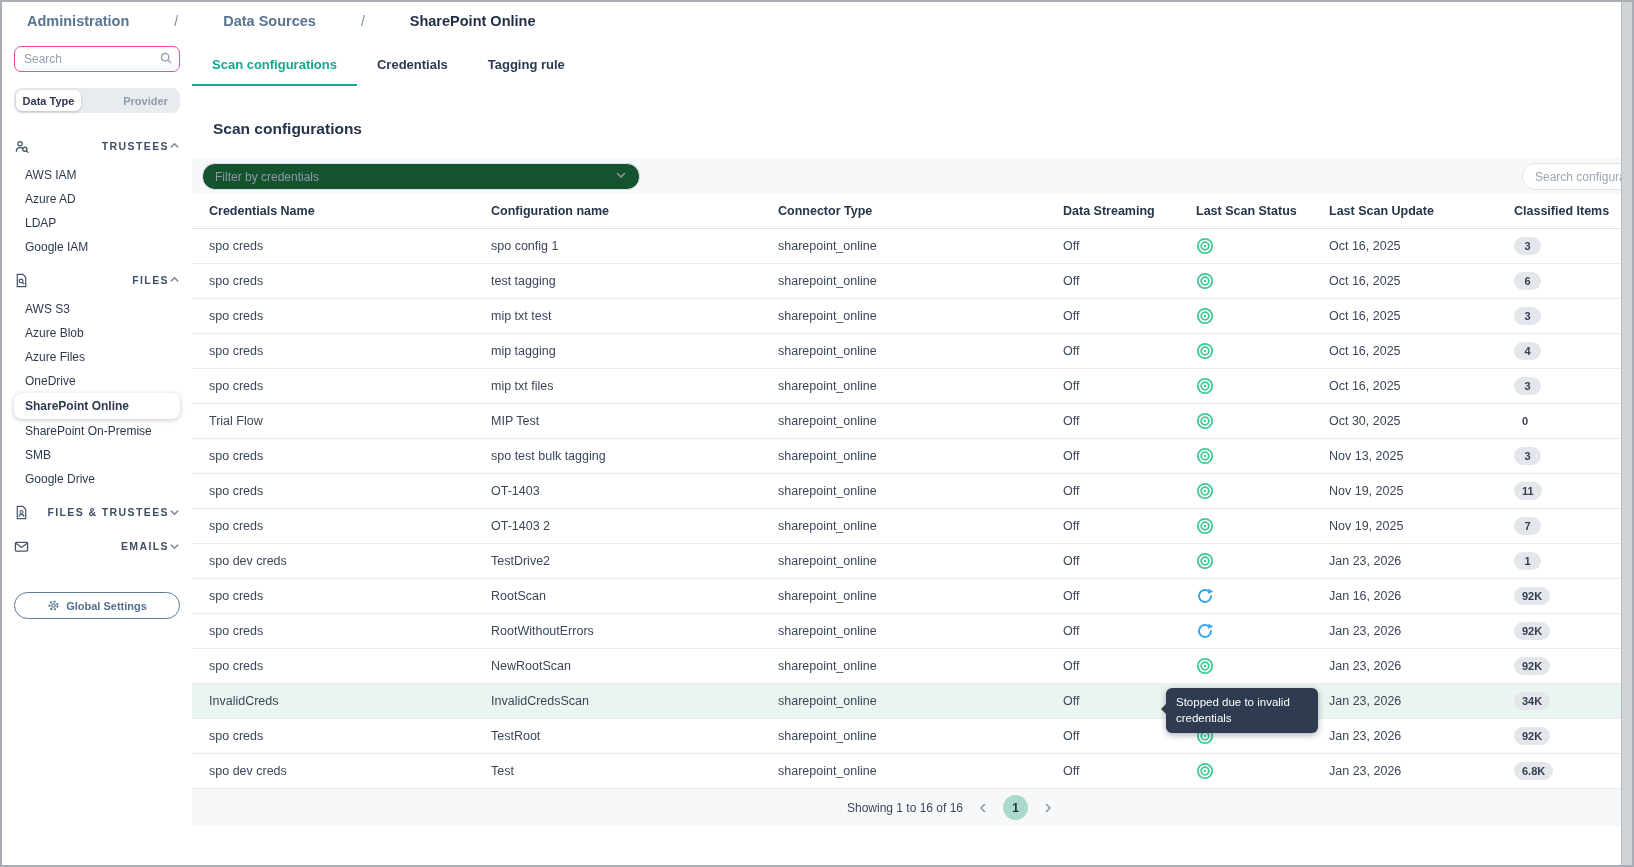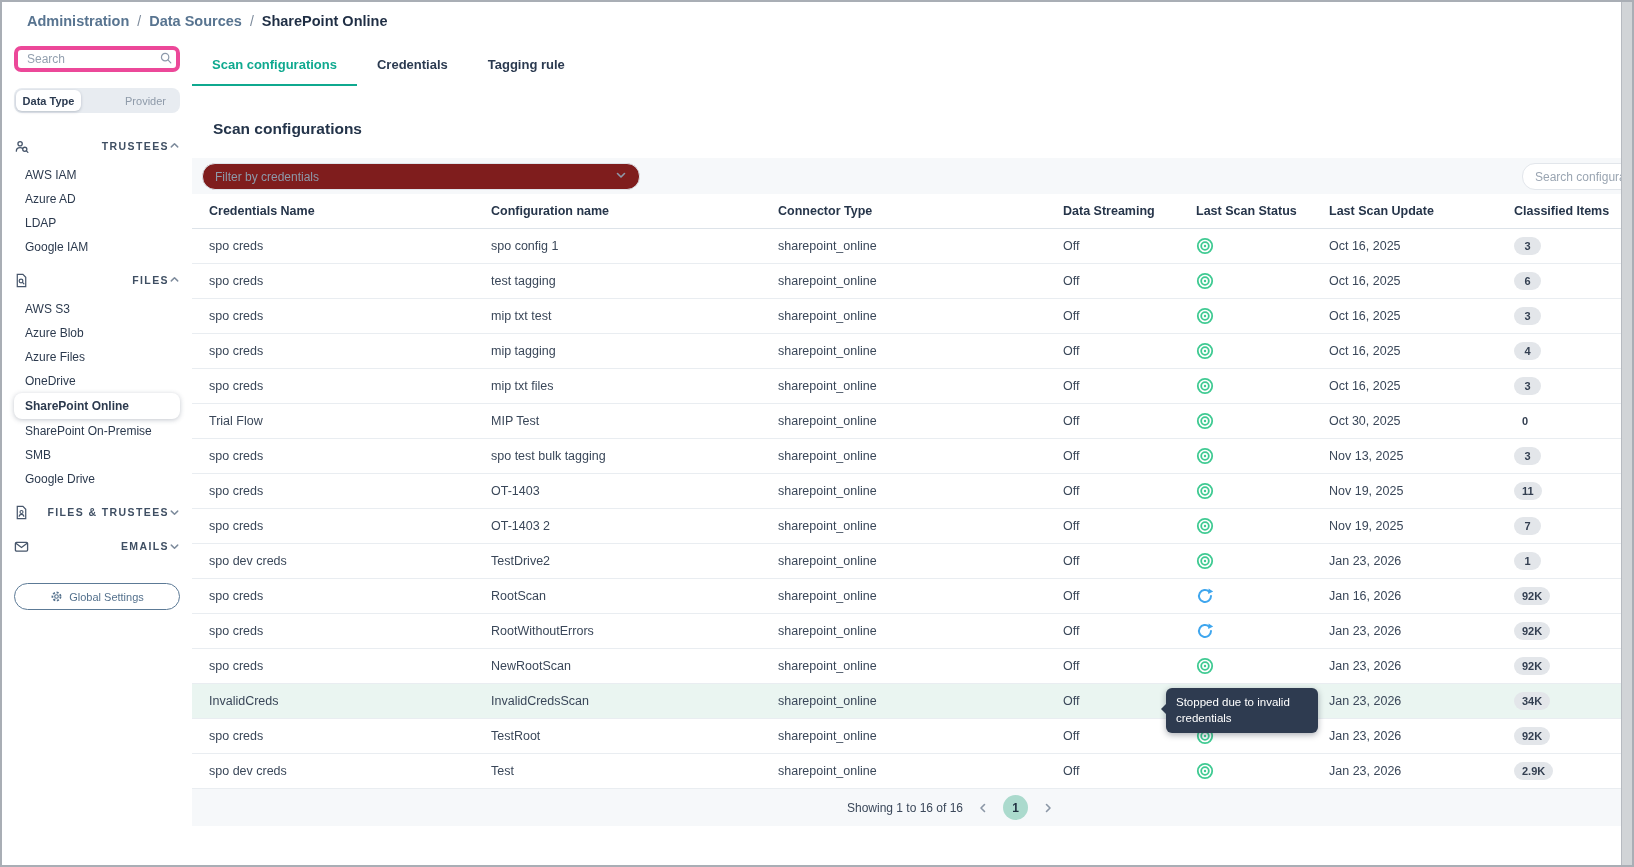--- a/index.html
+++ b/index.html
@@ -3,67 +3,67 @@
 <meta charset="utf-8">
 <style>
   html,body{margin:0;padding:0;background:#eef0f2;}
   *{box-sizing:border-box;}
   .frame{
     width:1634px;height:867px;background:#fff;border:2px solid #a9aeb5;
     font-family:"Liberation Sans",sans-serif;position:relative;overflow:hidden;
     display:flex;flex-direction:column;
   }
   
-  .topbar{height:38px;display:flex;align-items:center;padding-left:25px;flex:none;}
+  .topbar{height:38px;display:flex;align-items:center;padding-left:25px;flex:none;gap:37px;}
   .crumb{font-size:14.5px;font-weight:700;color:#587490;cursor:default;}
   .crumb-sep{color:#7d8b9c;margin:0 8px;font-size:14px;font-weight:400;}
   .crumb.current{color:#1f2e44;}
   
   .body-row{flex:1;display:flex;min-height:0;}
   
   .sidebar{width:190px;flex:none;padding:6px 12px 0 12px;position:relative;}
   .side-search{position:relative;margin-bottom:16px;}
   .side-search input{
-    width:100%;height:26px;border:4px solid #ec4899;border-radius:7px;
+    width:100%;height:26px;border:1px solid #ec4899;border-radius:7px;
     padding:0 26px 0 9px;font-size:12px;color:#3c4859;outline:none;
     font-family:"Liberation Sans",sans-serif;
   }
   .side-search input::placeholder{color:#93a0af;}
   .side-search .mag{position:absolute;right:7px;top:5px;color:#8d9aab;}
   .toggle{display:flex;background:#e8ecf1;border-radius:8px;padding:2px;height:25px;margin-bottom:20px;gap:32px;}
   .toggle .opt{flex:1;display:flex;align-items:center;justify-content:center;font-size:11px;
-    color:#8e9aa9;border-radius:6px;cursor:pointer;}
+    color:#8e9aa9;border-radius:6px;cursor:pointer;font-weight:bold;}
   .toggle .opt.sel{background:#fff;color:#2b3a50;font-weight:700;box-shadow:0 1px 3px rgba(40,55,80,.25);}
   .nav-section{margin-bottom:6px;text-align:right;}
   .sec-head{display:flex;align-items:center;height:26px;color:#3f4f63;cursor:pointer;margin-bottom:4px;}
   .sec-head .sec-icon{width:15px;height:15px;margin-right:8px;color:#47566b;flex:none;}
   .sec-head .sec-label{font-size:10.5px;font-weight:700;letter-spacing:1.4px;flex:1;}
   .sec-head .chev{color:#7d8b9c;flex:none;transition:none;}
   .sec-head .chev.collapsed{transform:rotate(180deg);}
   .nav-items{margin-bottom:8px;}
   .nav-item{height:24px;display:flex;align-items:center;padding-left:11px;font-size:12px;
     color:#2c3a4e;cursor:pointer;border-radius:8px;}
   .nav-item.selected{background:#fff;font-weight:700;box-shadow:0 1px 5px rgba(40,55,80,.28);height:26px;}
   .global-btn{
-    margin-top:24px;height:27px;border:1.5px solid #5c7a96;border-radius:14px;
+    margin-top:33px;height:27px;border:1.5px solid #5c7a96;border-radius:14px;
     display:flex;align-items:center;justify-content:center;gap:6px;color:#54718d;
-    font-size:11px;font-weight:400;cursor:pointer;background:#fff;width:100%;
+    font-size:11px;font-weight:700;cursor:pointer;background:#fff;width:100%;
     font-family:"Liberation Sans",sans-serif;
   }
   
   .main{flex:1;position:relative;overflow:hidden;padding-top:7px;}
   .tabs{display:flex;padding-left:0;}
   .tab{padding:10px 20px 12px 20px;font-size:13px;font-weight:700;color:#2b3a50;cursor:pointer;
     border-bottom:2px solid transparent;}
   .tab.active{color:#0fa98f;border-bottom-color:#0fa98f;}
   .page-title{margin:34px 0 20px 21px;font-size:15.5px;font-weight:700;color:#24344a;}
   .table-wrap{width:1517px;}
   .filter-strip{height:36px;background:#f6f8fa;position:relative;display:flex;align-items:center;}
   .filter-dd{
-    position:absolute;left:10px;top:5px;width:438px;height:27px;background:#7f1d1d;
+    position:absolute;left:10px;top:5px;width:438px;height:27px;background:#14532d;
     border:1px solid #dfe4ea;border-radius:13px;display:flex;align-items:center;
     padding:0 12px;font-size:12px;color:#8d99a9;cursor:pointer;justify-content:space-between;
   }
   .filter-dd .chev{color:#8d99a9;}
   .cfg-search{position:absolute;left:1330px;top:5px;width:180px;}
   .cfg-search input{width:100%;height:27px;border:1px solid #e2e6eb;border-radius:13px;
     padding:0 12px;font-size:12px;color:#6d7a8a;outline:none;background:#fff;
     font-family:"Liberation Sans",sans-serif;}
   .cfg-search input::placeholder{color:#9aa5b2;}
   .grid-row{display:grid;grid-template-columns:282px 287px 285px 133px 133px 185px 178px;
@@ -557,21 +557,21 @@
       <span class="status-icon">
         <svg width="18" height="18" viewBox="0 0 18 18">
                     <circle cx="9" cy="9" r="7.2" fill="none" stroke="#3fca92" stroke-width="1.8"></circle>
                     <circle cx="9" cy="9" r="3.8" fill="none" stroke="#3fca92" stroke-width="1.8"></circle>
                     <circle cx="9" cy="9" r="1.2" fill="#3fca92"></circle>
                   </svg>
       </span>
 
     </div>
     <div class="c-date">Jan 23, 2026</div>
-    <div><span class="pill">2.9K</span></div>
+    <div><span class="pill">6.8K</span></div>
   </div>
 </div>
 
         <div class="pagination">
           <span class="pg-summary">Showing 1 to 16 of 16</span>
           <span class="pg-chev">
             <svg width="12" height="12" viewBox="0 0 12 12">
                 <polyline points="7.5,2.5 4,6 7.5,9.5" fill="none" stroke="currentColor" stroke-width="1.6" stroke-linecap="round" stroke-linejoin="round"></polyline>
               </svg>
           </span>

